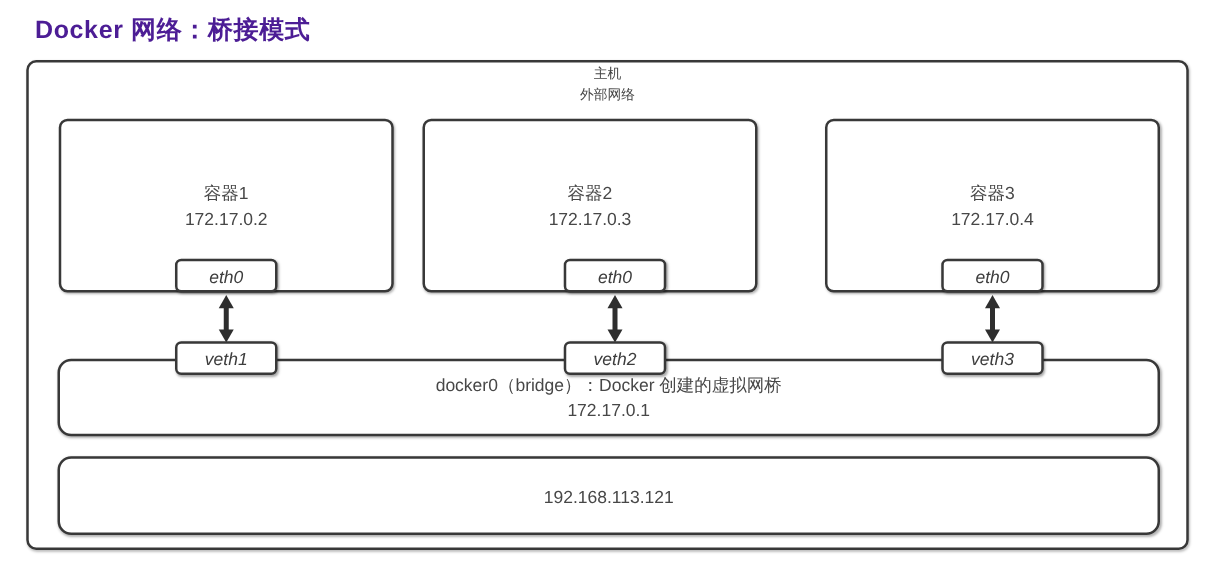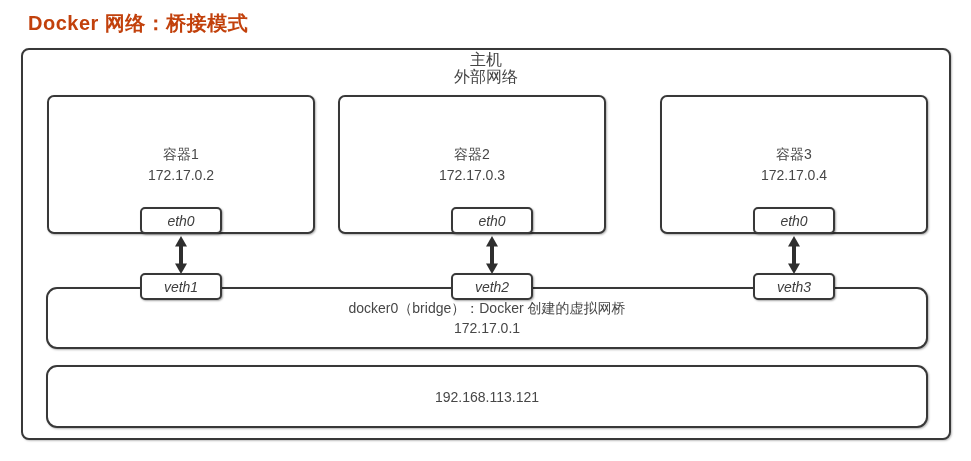--- a/index.html
+++ b/index.html
@@ -7,34 +7,34 @@
     position:relative;
     width:971px;height:461px;
     background:#ffffff;
     font-family:"Liberation Sans","DejaVu Sans",sans-serif;
     color:#474747;
     overflow:hidden;
   }
   .abs{position:absolute;box-sizing:border-box;}
   .title{
     left:28px;top:10px;
-    font-size:20px;font-weight:700;color:#c2410c;
+    font-size:20px;font-weight:700;color:#4c1d95;
     letter-spacing:0.5px;
     white-space:nowrap;
   }
   .outer-box{
     left:21px;top:48px;width:930px;height:392px;
     border:2px solid #383838;border-radius:8px;
     background:#ffffff;
     box-shadow:1px 1px 2px rgba(0,0,0,0.25);
   }
   .host-label{
     left:21px;top:51px;width:930px;
     text-align:center;
-    font-size:16px;line-height:17px;color:#454545;
+    font-size:11px;line-height:17px;color:#454545;
   }
   .cbox{
     top:95px;width:268px;height:139px;
     border:2px solid #383838;border-radius:7px;
     background:#ffffff;
     box-shadow:1px 1px 2px rgba(0,0,0,0.3);
     display:flex;flex-direction:column;align-items:center;justify-content:center;
     font-size:14px;line-height:21px;text-align:center;
     z-index:2;
   }

